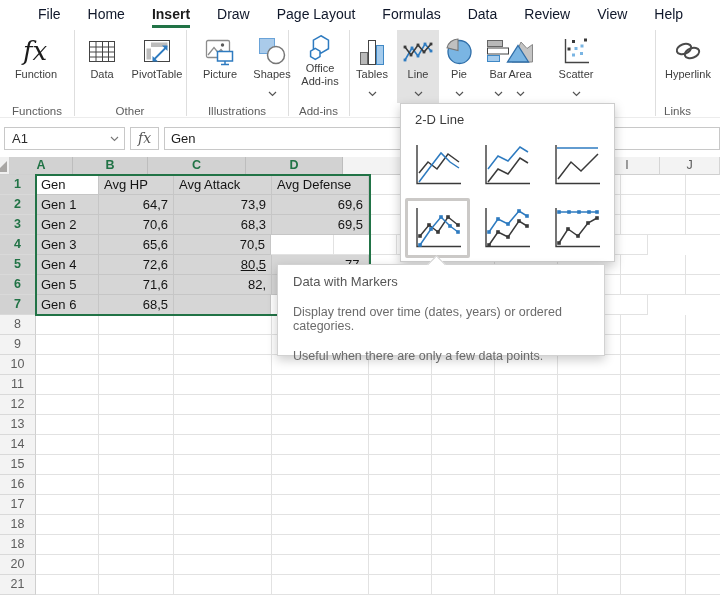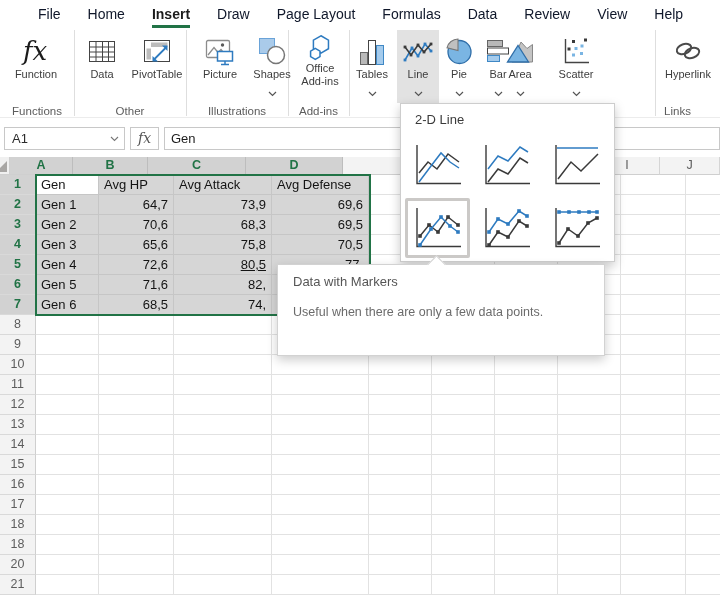--- a/index.html
+++ b/index.html
@@ -381,21 +381,20 @@
           <div class="cell" style="width: 63px;"></div>
           <div class="cell" style="width: 63px;"></div>
           <div class="cell" style="width: 63px;"></div>
           <div class="cell" style="width: 65px;"></div>
           <div class="cell" style="width: 60px;"></div>
         </div>
         <div class="row">
           <div class="rowh sel">4</div>
           <div class="cell selcell" style="width: 63px;">Gen 3</div>
           <div class="cell selcell num" style="width: 75px;">65,6</div>
-          <div class="cell selcell num" style="width: 98px;">75,8</div>
           <div class="cell selcell num" style="width: 97px;">70,5</div>
           <div class="cell" style="width: 63px;"></div>
           <div class="cell" style="width: 63px;"></div>
           <div class="cell" style="width: 63px;"></div>
           <div class="cell" style="width: 63px;"></div>
           <div class="cell" style="width: 65px;"></div>
           <div class="cell" style="width: 60px;"></div>
         </div>
         <div class="row">
           <div class="rowh sel">5</div>
@@ -420,21 +419,20 @@
           <div class="cell" style="width: 63px;"></div>
           <div class="cell" style="width: 63px;"></div>
           <div class="cell" style="width: 63px;"></div>
           <div class="cell" style="width: 65px;"></div>
           <div class="cell" style="width: 60px;"></div>
         </div>
         <div class="row">
           <div class="rowh sel">7</div>
           <div class="cell selcell" style="width: 63px;">Gen 6</div>
           <div class="cell selcell num" style="width: 75px;">68,5</div>
-          <div class="cell selcell num" style="width: 98px;">74,</div>
           <div class="cell selcell num" style="width: 97px;"></div>
           <div class="cell" style="width: 63px;"></div>
           <div class="cell" style="width: 63px;"></div>
           <div class="cell" style="width: 63px;"></div>
           <div class="cell" style="width: 63px;"></div>
           <div class="cell" style="width: 65px;"></div>
           <div class="cell" style="width: 60px;"></div>
         </div>
         <div class="row">
           <div class="rowh">8</div>
@@ -709,16 +707,17 @@
             <rect x="34.2" y="16.2" width="3.6" height="3.6"></rect>
             <rect x="43.2" y="11.2" width="3.6" height="3.6"></rect>
           </g>
         </svg>
     </div>
   </div>
 
   <div class="tooltip">
     <div class="tt-arrow"></div>
     <div class="tt-title">Data with Markers</div>
+    <div class="tt-line">Display trend over time (dates, years) or ordered categories.</div>
     <div class="tt-line">Useful when there are only a few data points.</div>
   </div>
 
 </div>
 
 </body></html>

